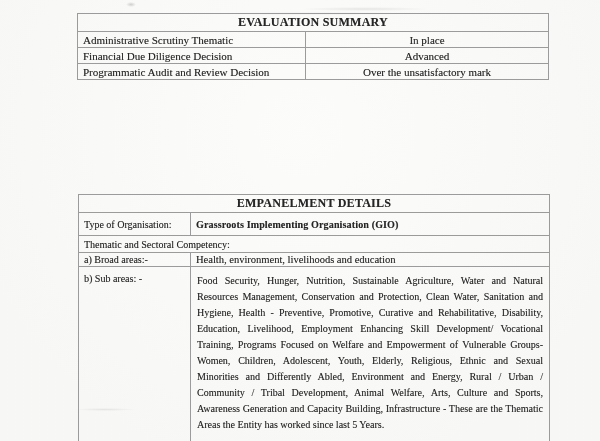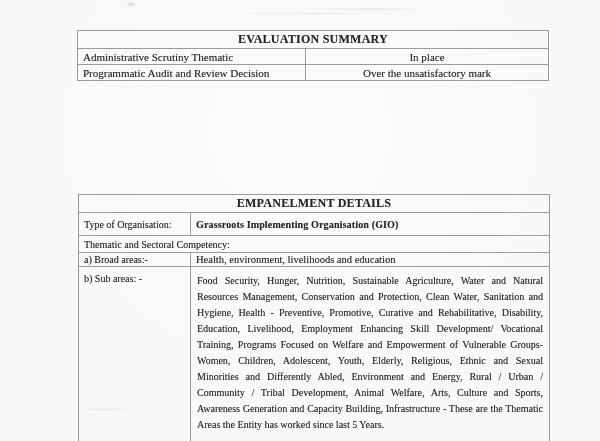--- a/index.html
+++ b/index.html
@@ -38,21 +38,21 @@
   }
   th {
     font-size: 12px;
     font-weight: bold;
     text-align: center;
     letter-spacing: 0.25px;
     padding: 1px 2px;
   }
 
   
-  .t1 { left: 77px; top: 30px; width: 471px; }
+  .t1 { left: 77px; top: 13px; width: 471px; }
   .t1 th { height: 18px; }
   .t1 td { height: 16px; font-size: 11px; padding: 0 5px; }
   .t1 td.lbl { text-align: left; }
   .t1 td.val { text-align: center; }
 
   
   .t2 { left: 78px; top: 194px; width: 471px; }
   .t2 th { height: 16px; }
   .t2 td { font-size: 10px; padding: 0 5px; vertical-align: middle; }
   .t2 tr.r-type td   { height: 23px; }
@@ -105,20 +105,24 @@
       <tr>
         <th colspan="2">EVALUATION SUMMARY</th>
       </tr>
     </thead>
     <tbody>
       <tr>
         <td class="lbl">Administrative Scrutiny Thematic</td>
         <td class="val">In place</td>
       </tr>
       <tr>
+        <td class="lbl">Financial Due Diligence Decision</td>
+        <td class="val">Advanced</td>
+      </tr>
+      <tr>
         <td class="lbl">Programmatic Audit and Review Decision</td>
         <td class="val">Over the unsatisfactory mark</td>
       </tr>
     </tbody>
   </table>
 
   <table class="t2">
     <colgroup>
         <col style="width:112px">
         <col style="width:359px">

